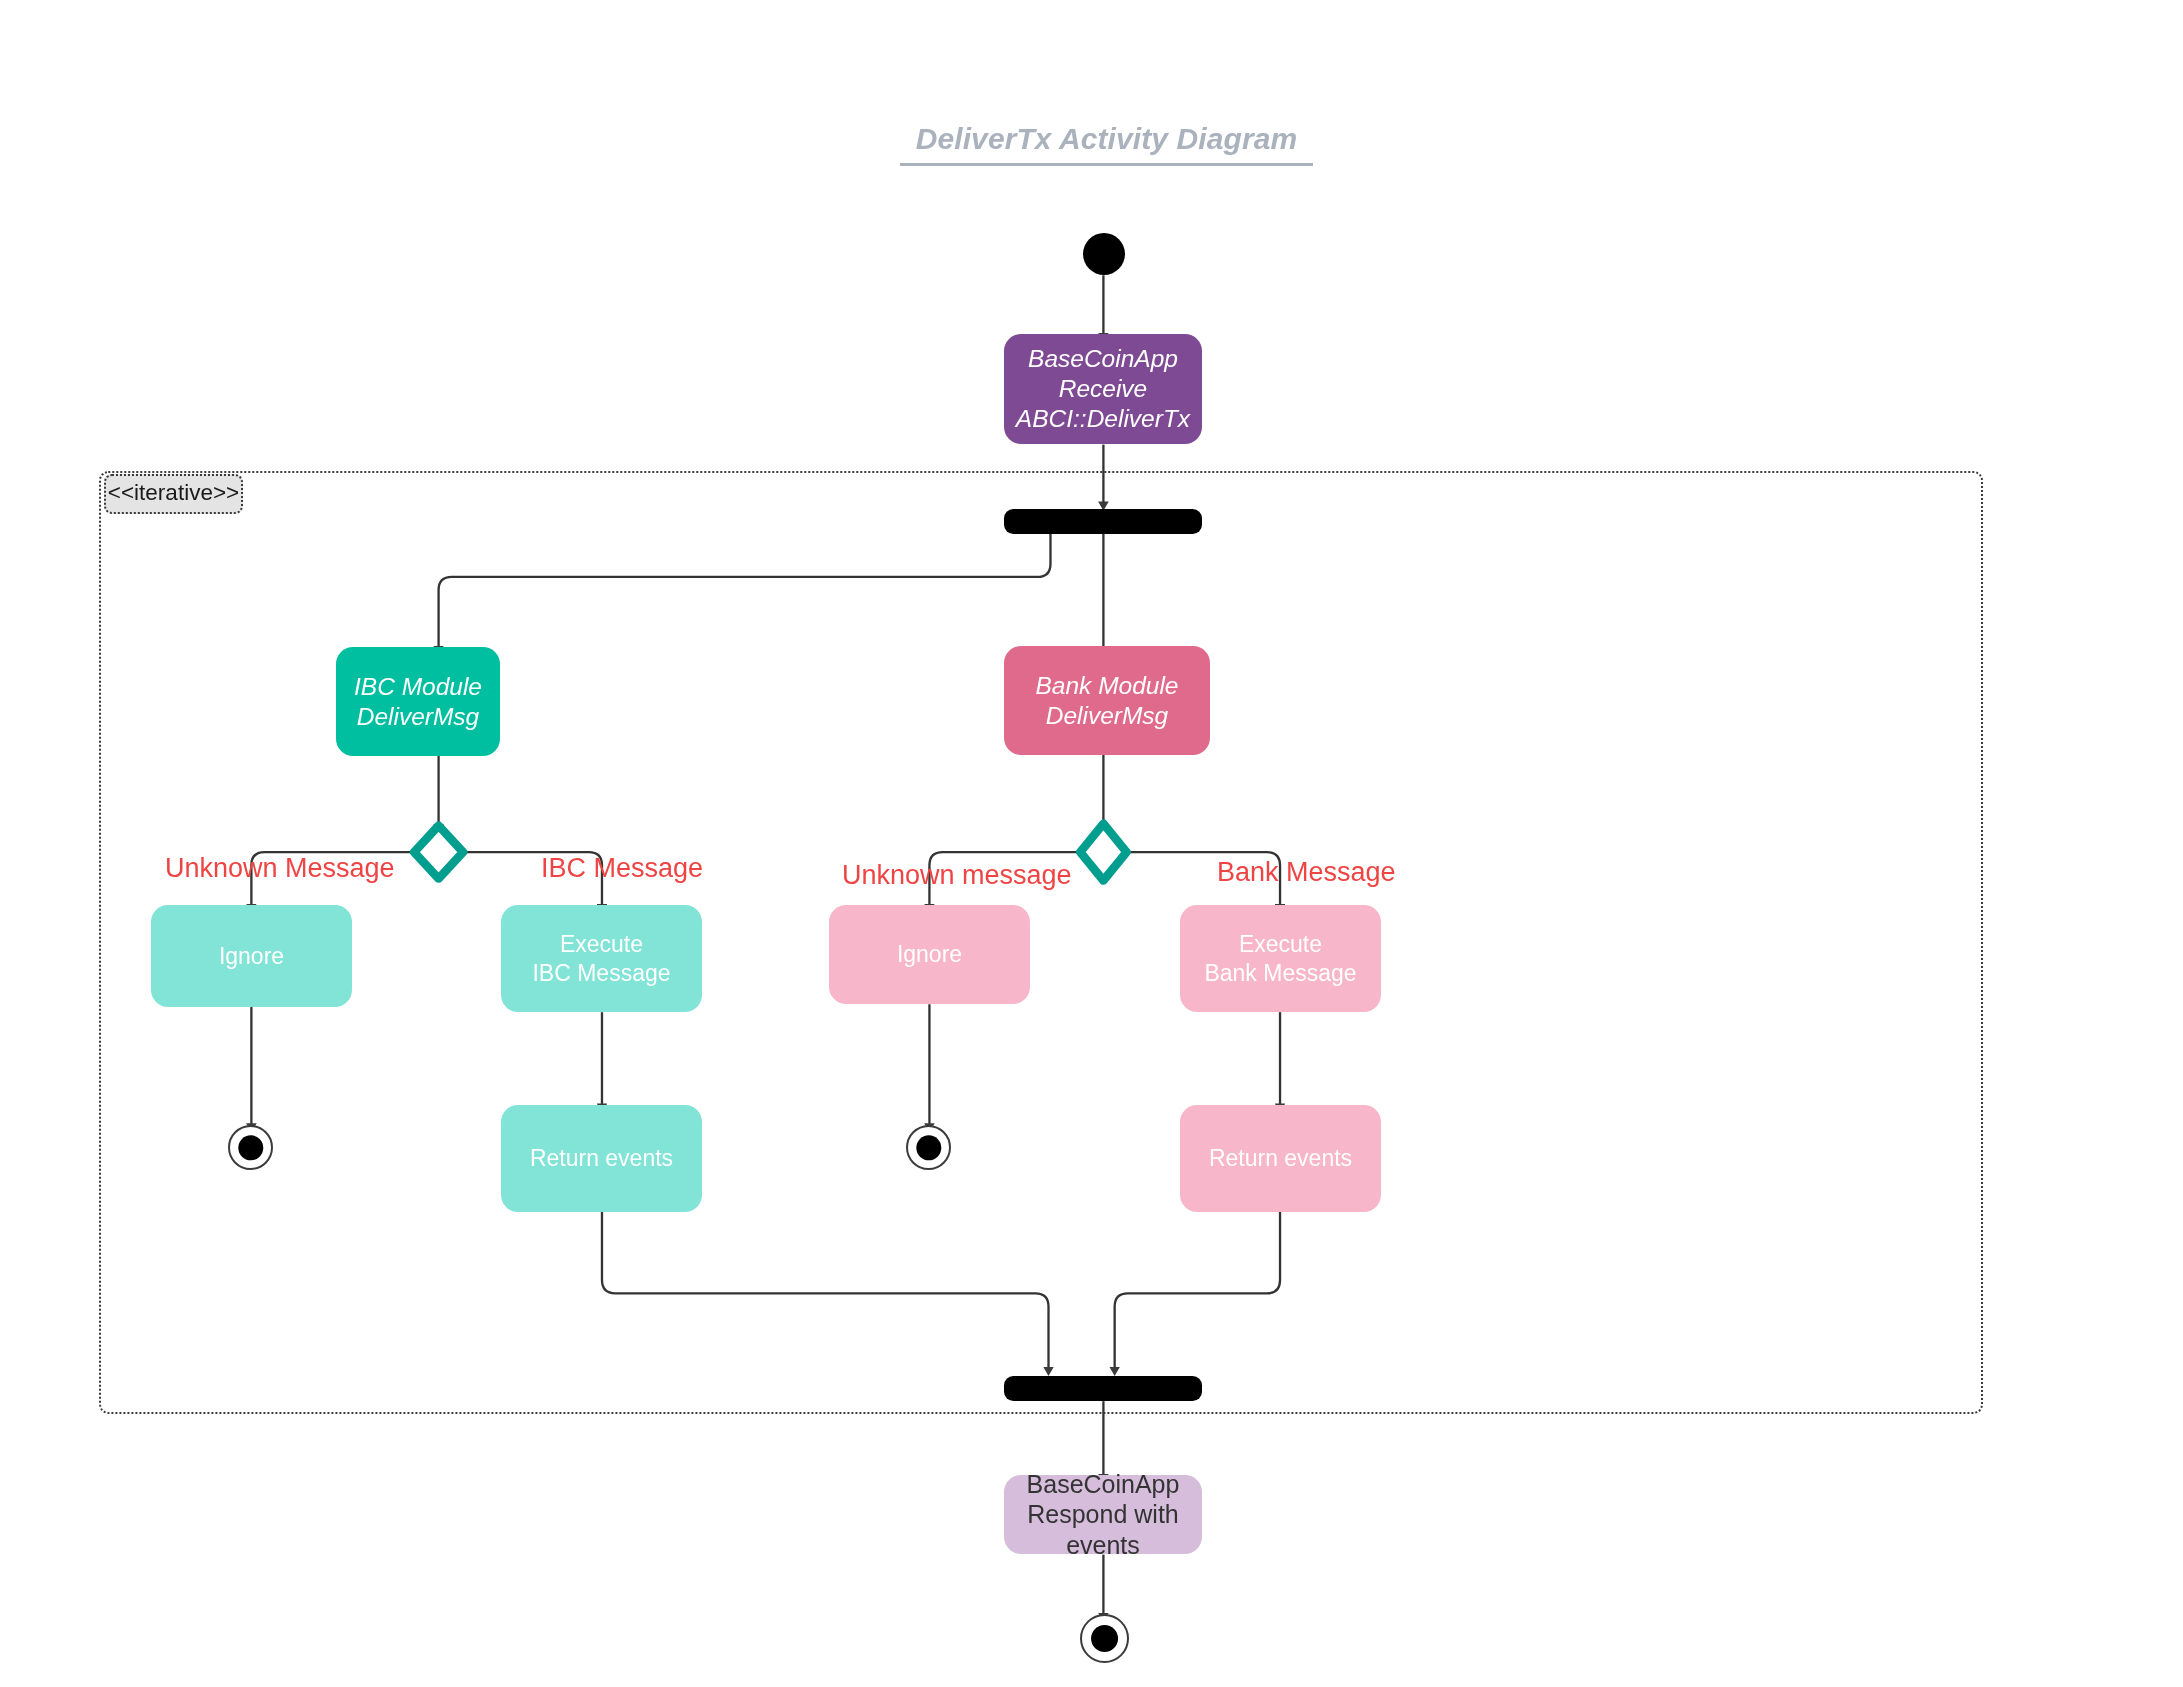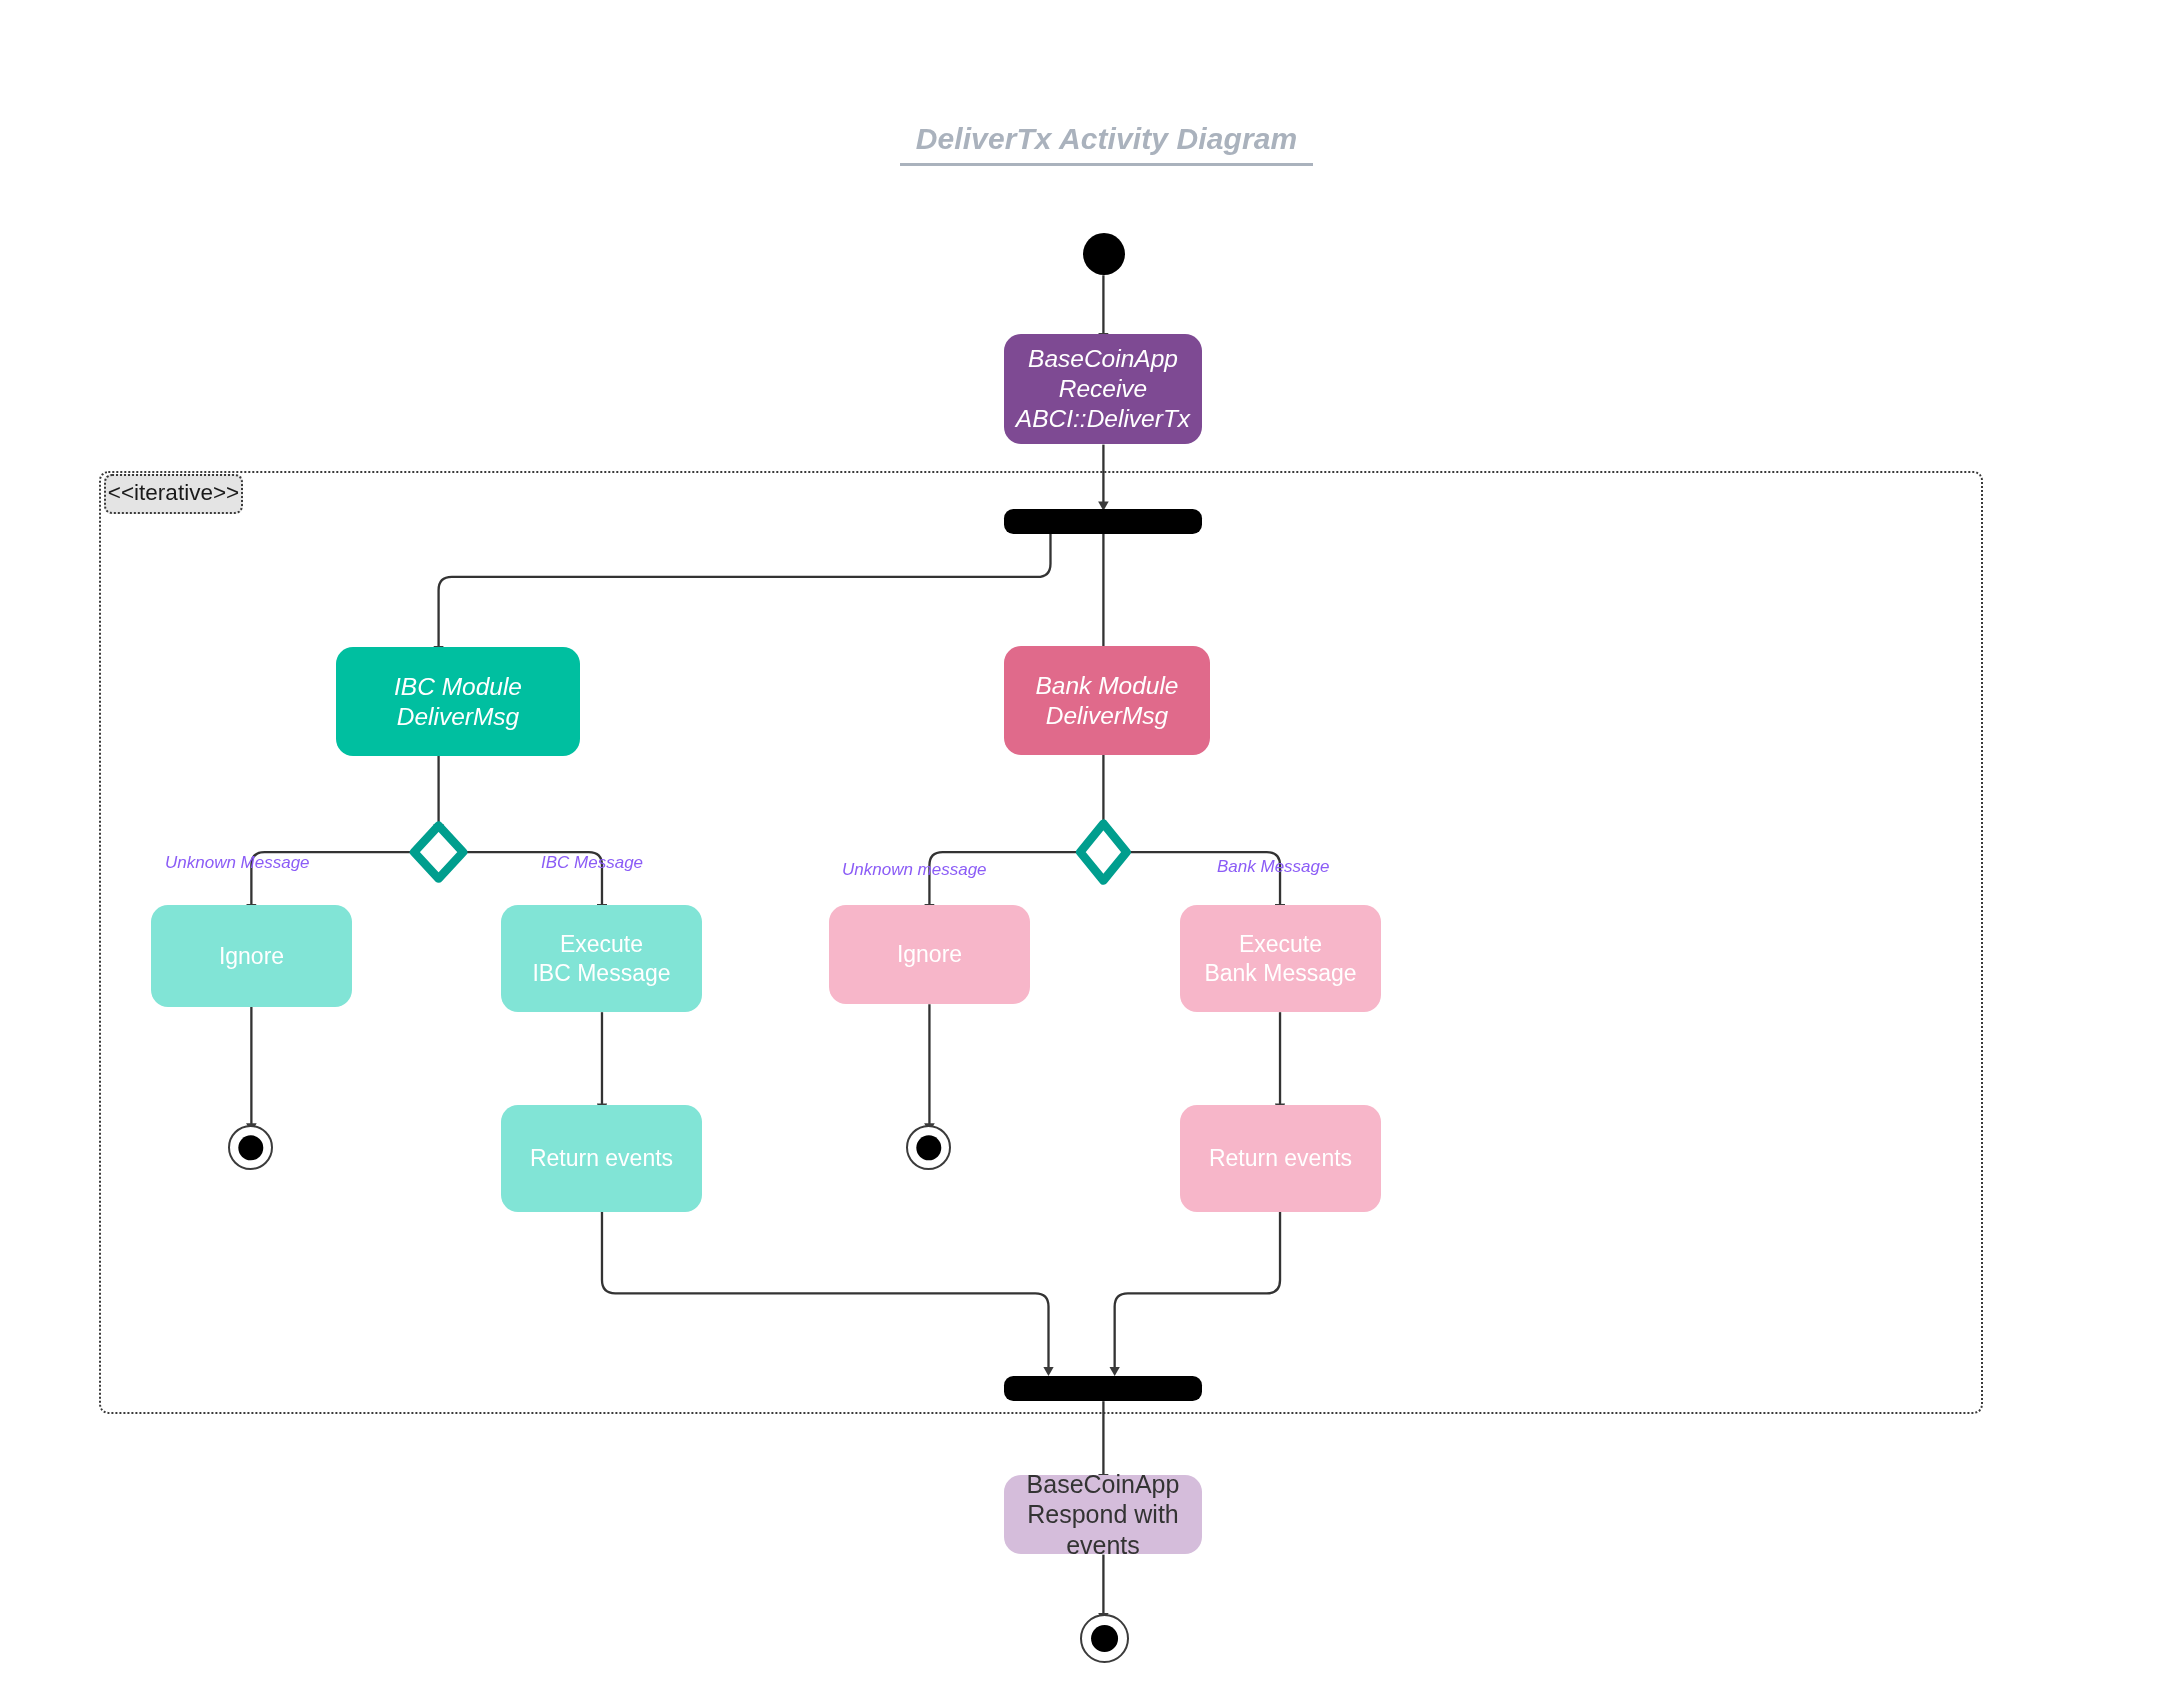--- a/index.html
+++ b/index.html
@@ -66,23 +66,22 @@
     color: #1a1a1a;
     font-size: 22.5px;
     display: flex;
     align-items: center;
     justify-content: center;
     padding: 1.3px 9.3px 4px 9.3px;
     white-space: nowrap;
   }
   .edge-label {
     position: absolute;
-    font-style: italic;
-    font-size: 17px;
-    color: #8b5cf6;
+    font-size: 27px;
+    color: #ef4444;
     white-space: nowrap;
   }
   .start-node {
     position: absolute;
     border-radius: 50%;
     background: #000000;
   }
   .end-node {
     position: absolute;
     border-radius: 50%;
@@ -181,21 +180,21 @@
   </svg>
 
   <div class="start-node" style="left:1083px; top:233px; width:42px; height:42px;"></div>
 
   <div class="node italic-white" style="left:1004px; top:334px; width:198px; height:110px; background:#7e4a93;">BaseCoinApp
 Receive
 ABCI::DeliverTx</div>
 
   <div class="bar" style="left:1004px; top:509px; width:198px; height:25px;"></div>
 
-  <div class="node italic-white" style="left:336px; top:647px; width:244px; height:109px; background:#00bfa0;">IBC Module
+  <div class="node italic-white" style="left:336px; top:647px; width:164px; height:109px; background:#00bfa0;">IBC Module
 DeliverMsg</div>
 
   <div class="node italic-white" style="left:1004px; top:646px; width:206px; height:109px; background:#e06a8b;">Bank Module
 DeliverMsg</div>
 
   <div class="edge-label" style="left:165px; top:853px;">Unknown Message</div>
   <div class="edge-label" style="left:541px; top:853px;">IBC Message</div>
   <div class="edge-label" style="left:842px; top:860px;">Unknown message</div>
   <div class="edge-label" style="left:1217px; top:857px;">Bank Message</div>
 

